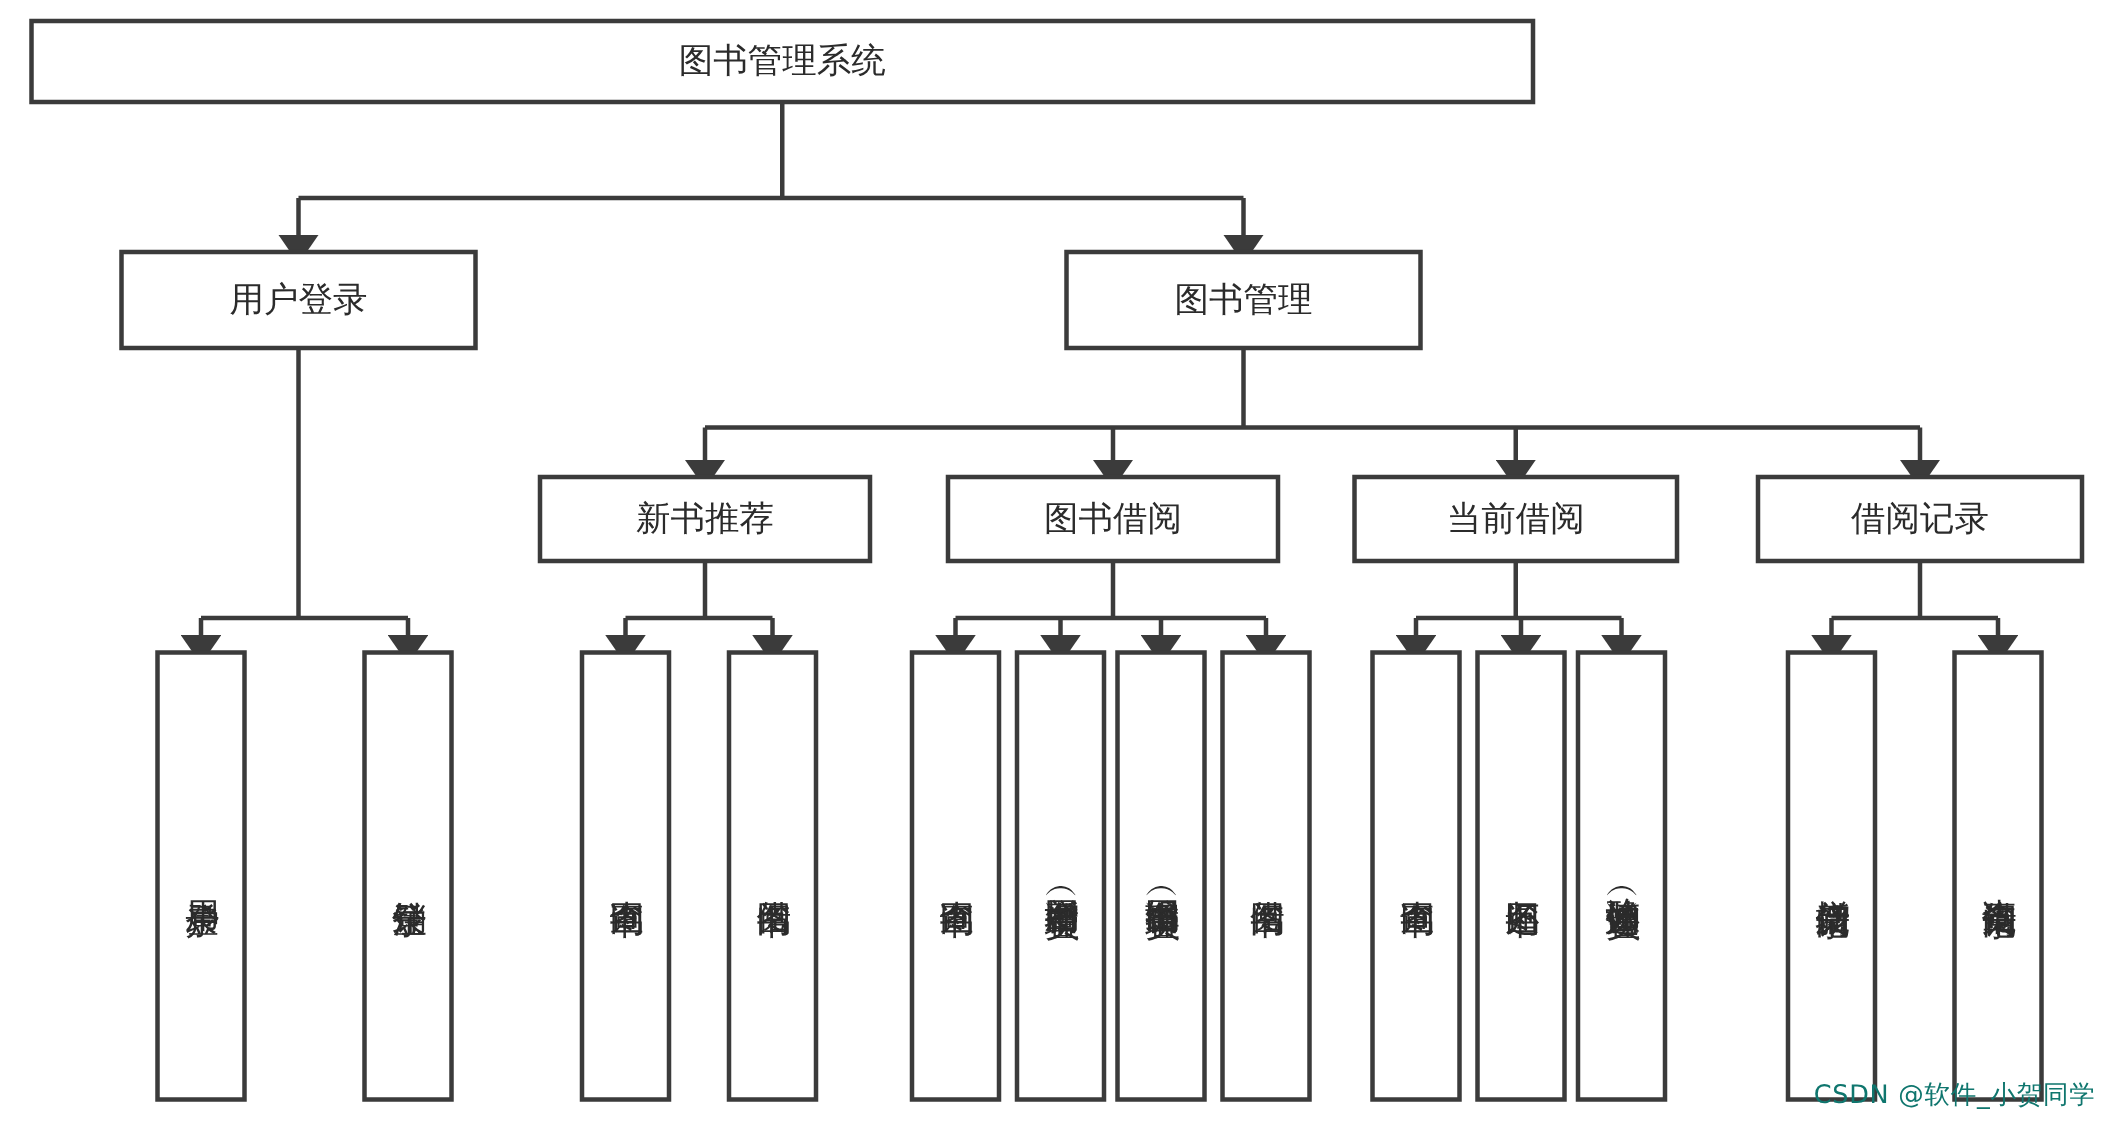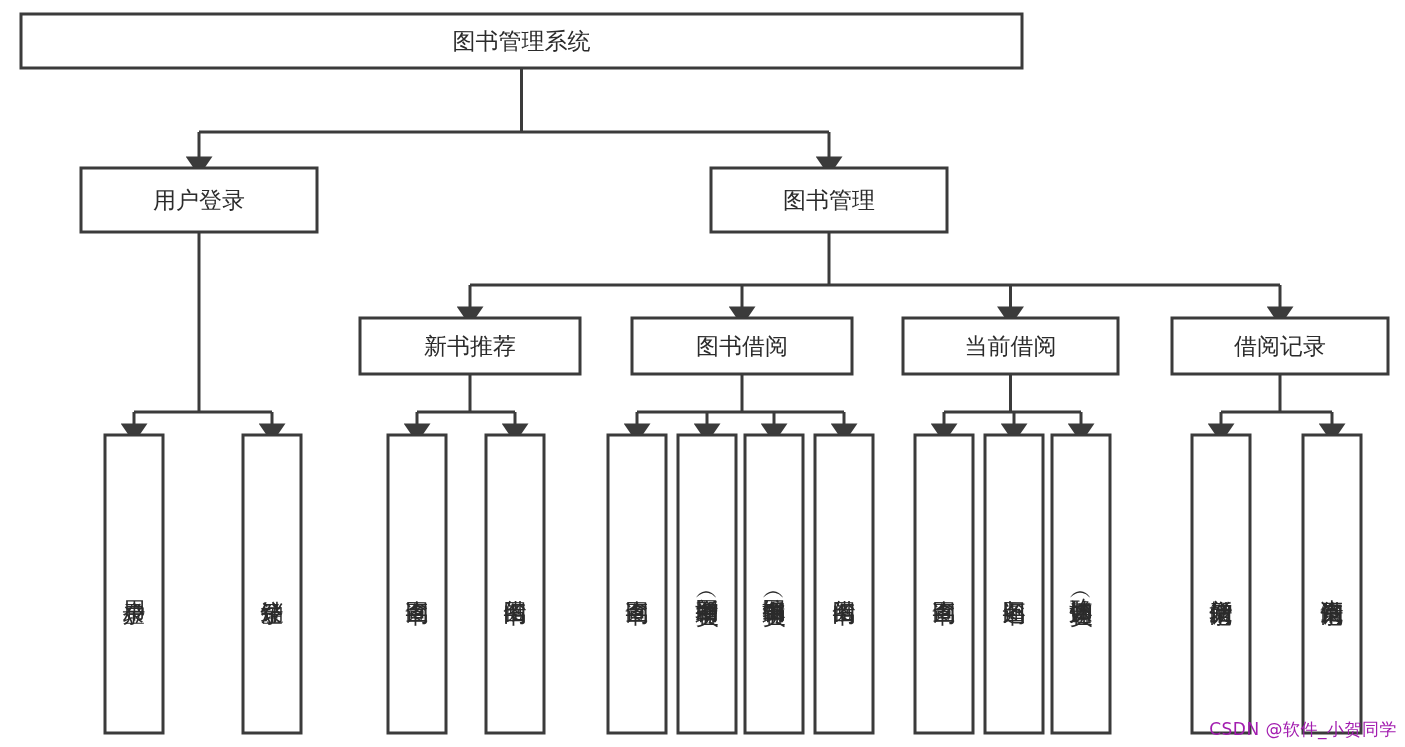--- a/index.html
+++ b/index.html
@@ -10,21 +10,21 @@
   .node-rect{fill:#ffffff;stroke:#3b3b3b;stroke-width:3;}
   .edge-line{stroke:#3b3b3b;stroke-width:3;fill:none;stroke-linecap:butt;}
   .node-label-h{font-family:"DejaVu Sans","Liberation Sans",sans-serif;
       font-size:23px;fill:#2b2b2b;text-anchor:middle;dominant-baseline:middle;}
   .leaf-text-box{position:absolute;display:flex;align-items:center;justify-content:center;
       writing-mode:vertical-rl;text-orientation:upright;
       font-size:23px;line-height:1.08;color:#2b2b2b;letter-spacing:1px;
       font-family:"DejaVu Sans","Liberation Sans",sans-serif;
       white-space:normal;overflow:hidden;pointer-events:none;}
   .watermark{position:absolute;right:8px;bottom:6px;
-      font-size:17px;color:#a21caf;letter-spacing:.5px;
+      font-size:17px;color:#0f766e;letter-spacing:.5px;
       font-family:"DejaVu Sans","Liberation Sans",sans-serif;}
 </style>
 </head>
 <body>
 
 <div id="chart-root">
 
   <svg id="flow" viewBox="0 0 1405 747">
     <defs>
       <marker id="arrowhead" markerWidth="9" markerHeight="9" refX="3.2" refY="4.5" orient="auto" markerUnits="strokeWidth">

